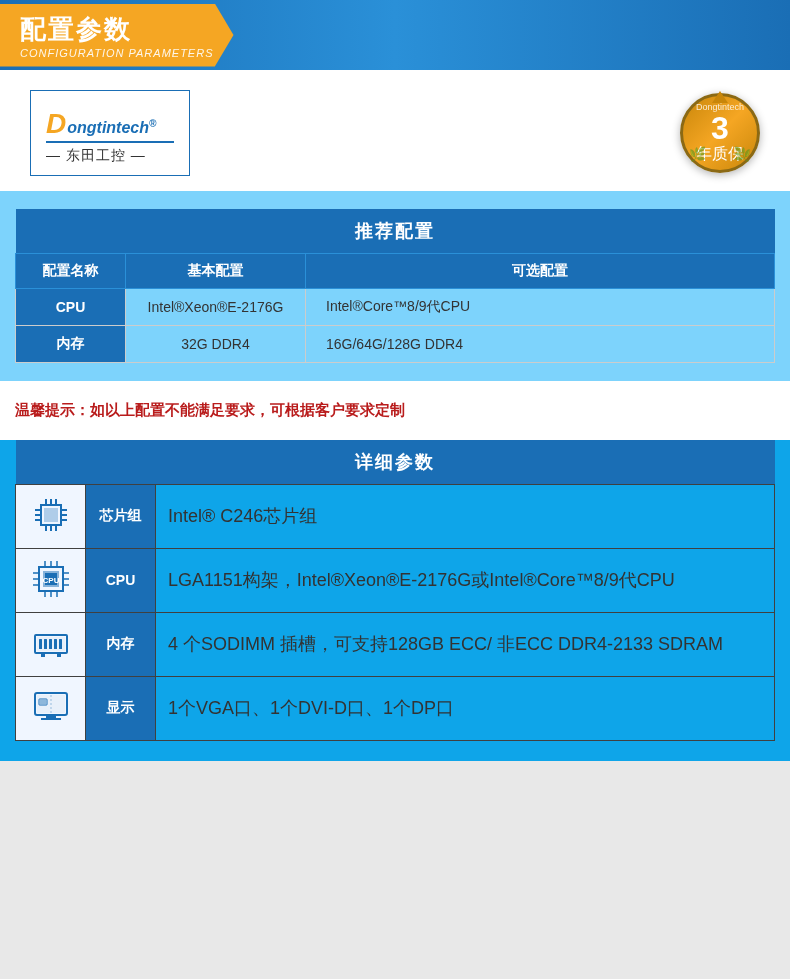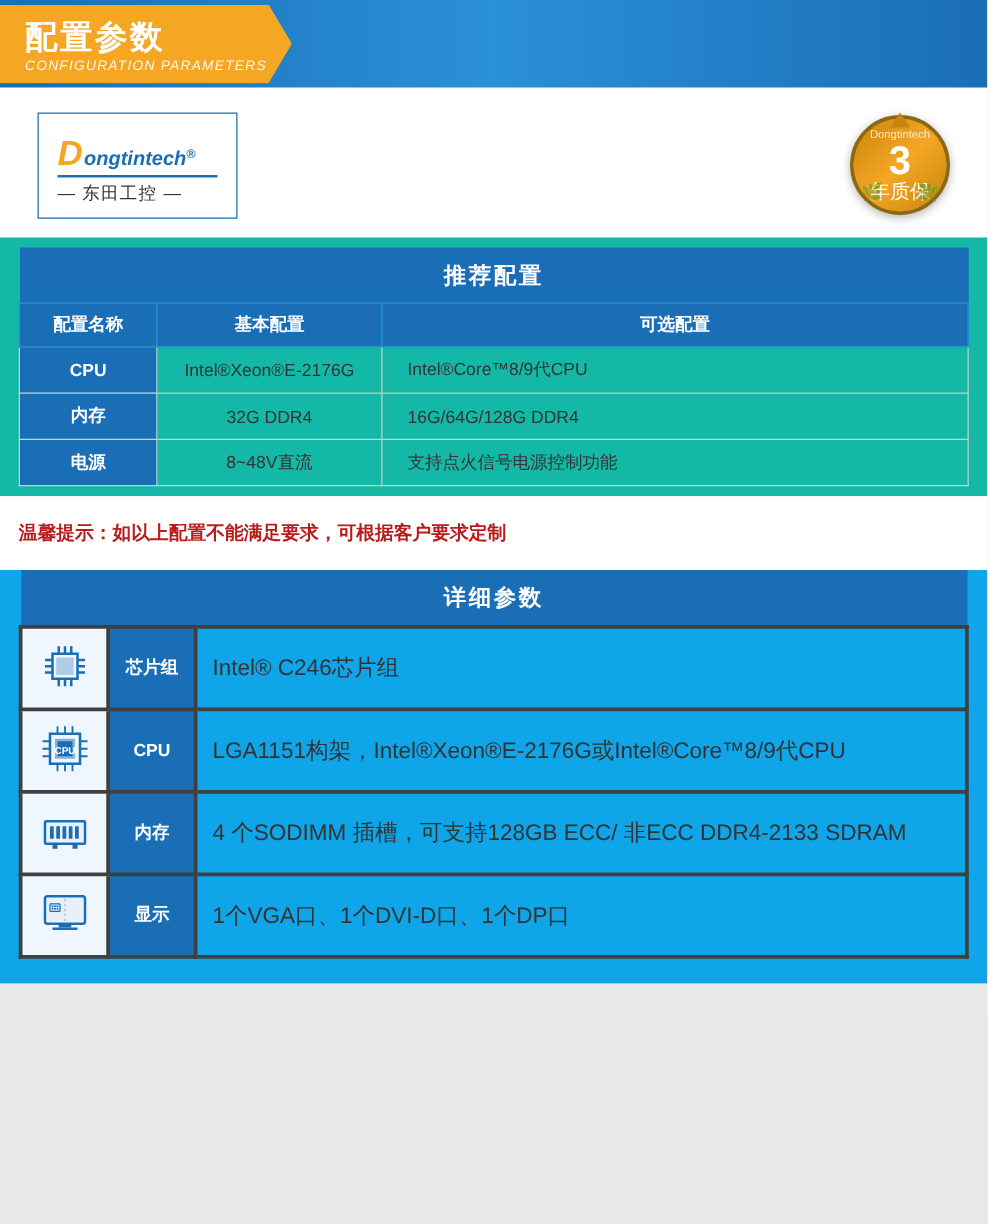--- a/index.html
+++ b/index.html
@@ -129,22 +129,22 @@
       line-height: 1;
     }
     .warranty-text {
       font-size: 16px;
       color: #fff;
       line-height: 1.2;
     }
 
     
     .section-wrapper {
-      padding: 8px 15px;
-      background: #14b8a6;
+      padding: 18px 15px;
+      background: #7dd3fc;
     }
 
     .recommend-table, .detail-table {
       width: 100%;
       border-collapse: collapse;
       margin-bottom: 0;
     }
 
     .table-header-row td {
       background: #1a6eb5;
@@ -200,21 +200,21 @@
       font-weight: bold;
     }
 
     
     .detail-section {
       padding: 0 15px 20px 15px;
       background: #0ea5e9;
     }
 
     .detail-row td {
-      border: 3px solid #404040;
+      border: 1px solid #404040;
       padding: 10px 12px;
       vertical-align: middle;
     }
     .detail-row .icon-cell {
       width: 70px;
       text-align: center;
       background: #f0f6ff;
     }
     .detail-row .label-cell {
       background: #1a6eb5;
@@ -281,25 +281,20 @@
       </tr>
       <tr class="data-row">
         <td class="row-label">CPU</td>
         <td class="basic-config">Intel®Xeon®E-2176G</td>
         <td class="optional-config">Intel®Core™8/9代CPU</td>
       </tr>
       <tr class="data-row">
         <td class="row-label">内存</td>
         <td class="basic-config">32G DDR4</td>
         <td class="optional-config">16G/64G/128G DDR4</td>
-      </tr>
-      <tr class="data-row">
-        <td class="row-label">电源</td>
-        <td class="basic-config">8~48V直流</td>
-        <td class="optional-config">支持点火信号电源控制功能</td>
       </tr>
     </tbody>
       </table>
   </div>
 
   <div class="warm-tip">
     <span class="warm-tip-text">温馨提示：如以上配置不能满足要求，可根据客户要求定制</span>
   </div>
 
   <div class="detail-section">

